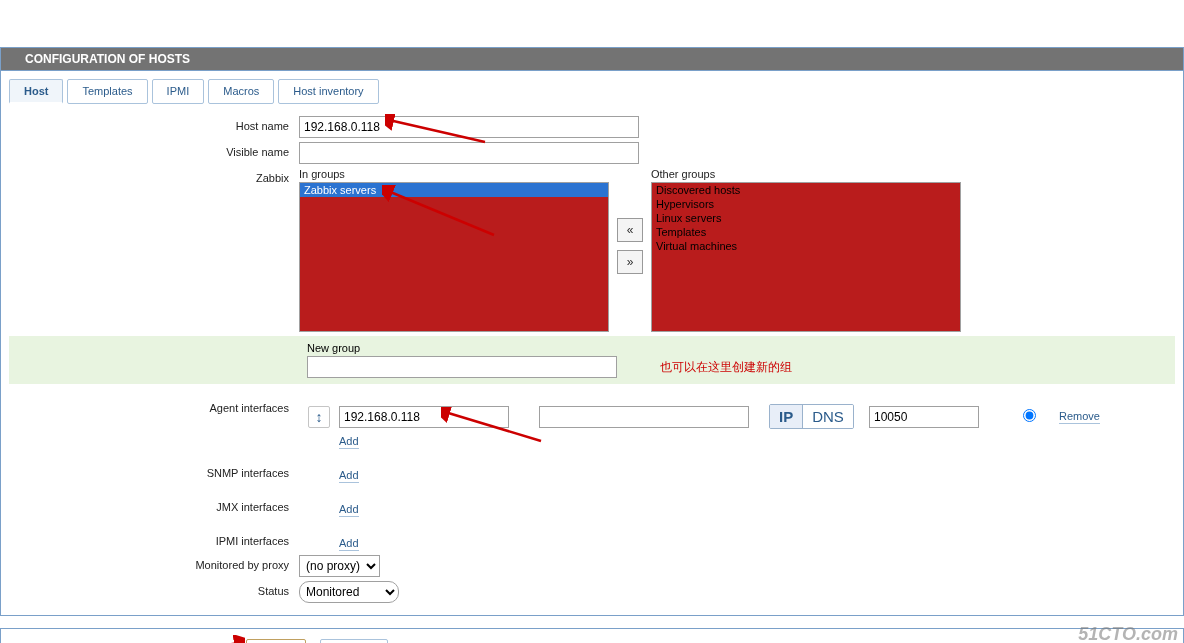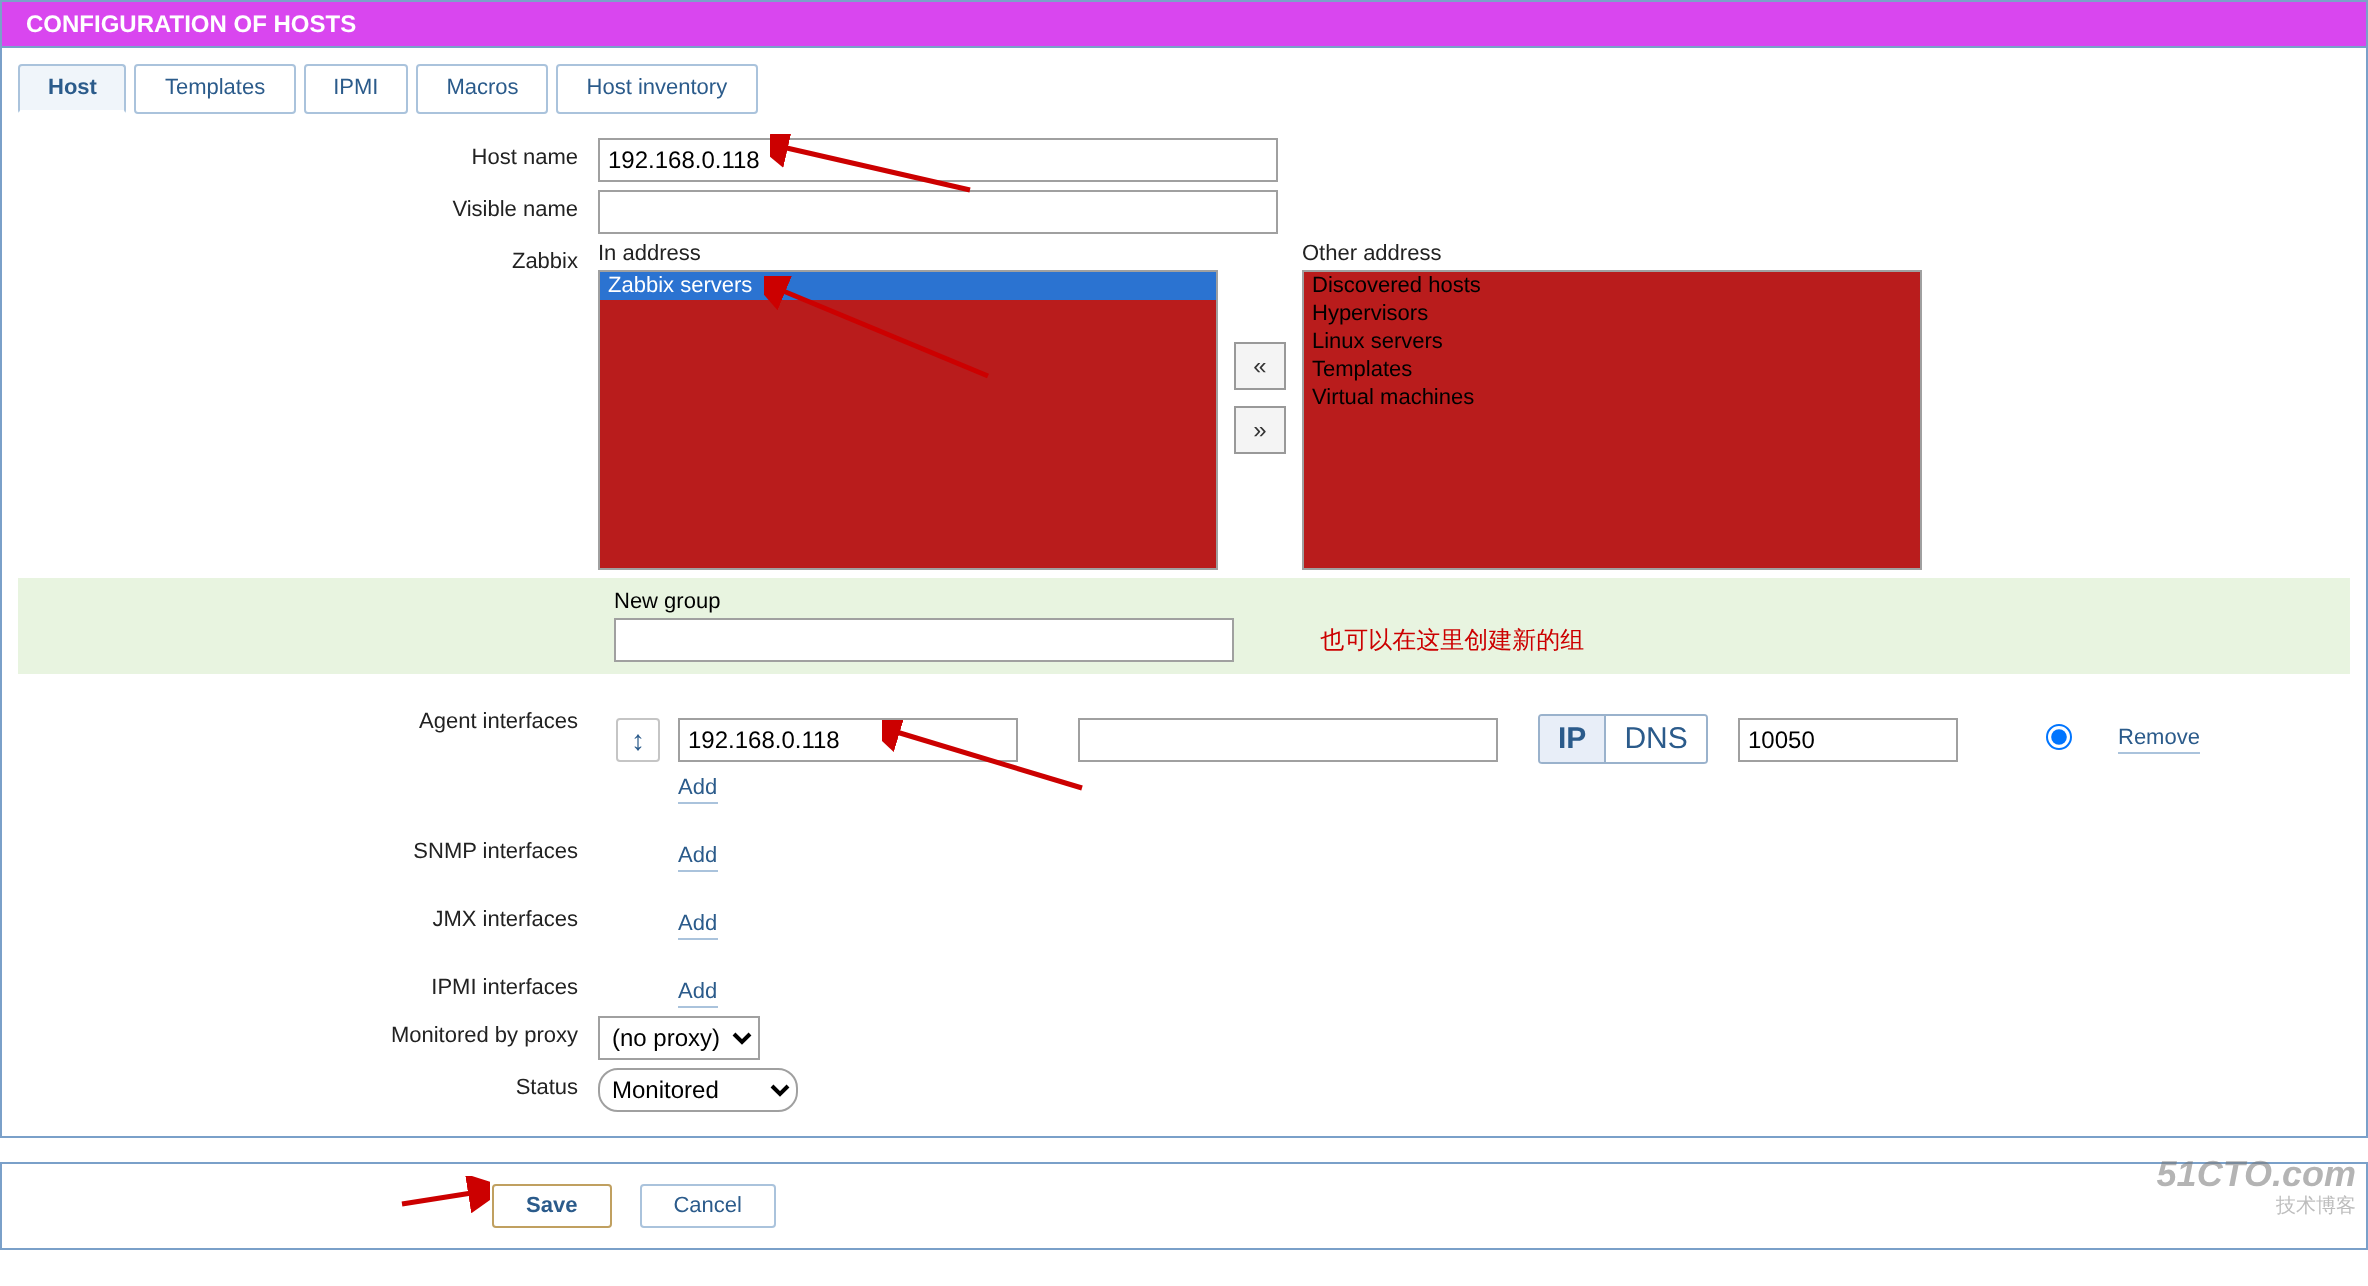--- a/index.html
+++ b/index.html
@@ -1,17 +1,17 @@
 <!DOCTYPE html>
 <html><head>
 <meta charset="utf-8">
 <style>
 * { box-sizing:border-box; margin:0; padding:0; }
 body { font-family:Verdana,Arial,sans-serif; font-size:11px; color:#000; background:#fff; }
-.header-bar { background:#d946ef; color:#fff; font-weight:bold; padding:4px 12px; font-size:12px; border:1px solid #7aa0c9; }
+.header-bar { background:#737373; color:#fff; font-weight:bold; padding:4px 24px; font-size:12px; border:1px solid #7aa0c9;margin-top:47px; }
 .content-frame { border:1px solid #7aa0c9; border-top:none; padding:8px; }
 .tabs { display:flex; gap:4px; margin-bottom:12px; }
 .tab { border:1px solid #aac3dc; padding:5px 14px; background:#fff; color:#2b5b8b; font-size:11px; cursor:pointer; border-radius:2px; }
 .tab.active { font-weight:bold; background:#f0f5fa; border-bottom:2px solid #fff; position:relative; z-index:2; }
 .form-row { display:flex; align-items:flex-start; margin:4px 0; }
 .form-label { width:290px; text-align:right; padding-right:10px; color:#222; padding-top:4px; font-size:11px; }
 .form-field { flex:1; }
 input[type=text], select { border:1px solid #a0a0a0; padding:3px 4px; font-size:12px; font-family:inherit; background:#fff; }
 .txt-wide { width:340px; }
 .groups-wrap { display:flex; gap:8px; align-items:flex-start; }
@@ -93,34 +93,34 @@
     <div class="form-field">
       <input type="text" class="txt-wide" value="" style="">
     </div>
   </div>
 
   <div class="form-row">
     <div class="form-label">Zabbix</div>
     <div class="form-field">
       <div class="groups-wrap">
         <div class="groups-col">
-          <span class="groups-lbl">In address</span>
+          <span class="groups-lbl">In groups</span>
           <div class="listbox rel-anchor">
             <div class="opt sel">Zabbix servers</div>
             <svg class="arrow" style="left:82px; top:2px;" width="120" height="56">
                   <line x1="112" y1="50" x2="6" y2="6" stroke="#c00" stroke-width="2.5" marker-end="url(#ah1)"></line>
                 </svg>
           </div>
         </div>
         <div class="mid-btns">
           <button class="sq-btn">«</button>
           <button class="sq-btn">»</button>
         </div>
         <div class="groups-col">
-          <span class="groups-lbl">Other address</span>
+          <span class="groups-lbl">Other groups</span>
           <div class="listbox">
             <div class="opt">Discovered hosts</div>
             <div class="opt">Hypervisors</div>
             <div class="opt">Linux servers</div>
             <div class="opt">Templates</div>
             <div class="opt">Virtual machines</div>
           </div>
         </div>
       </div>
     </div>

